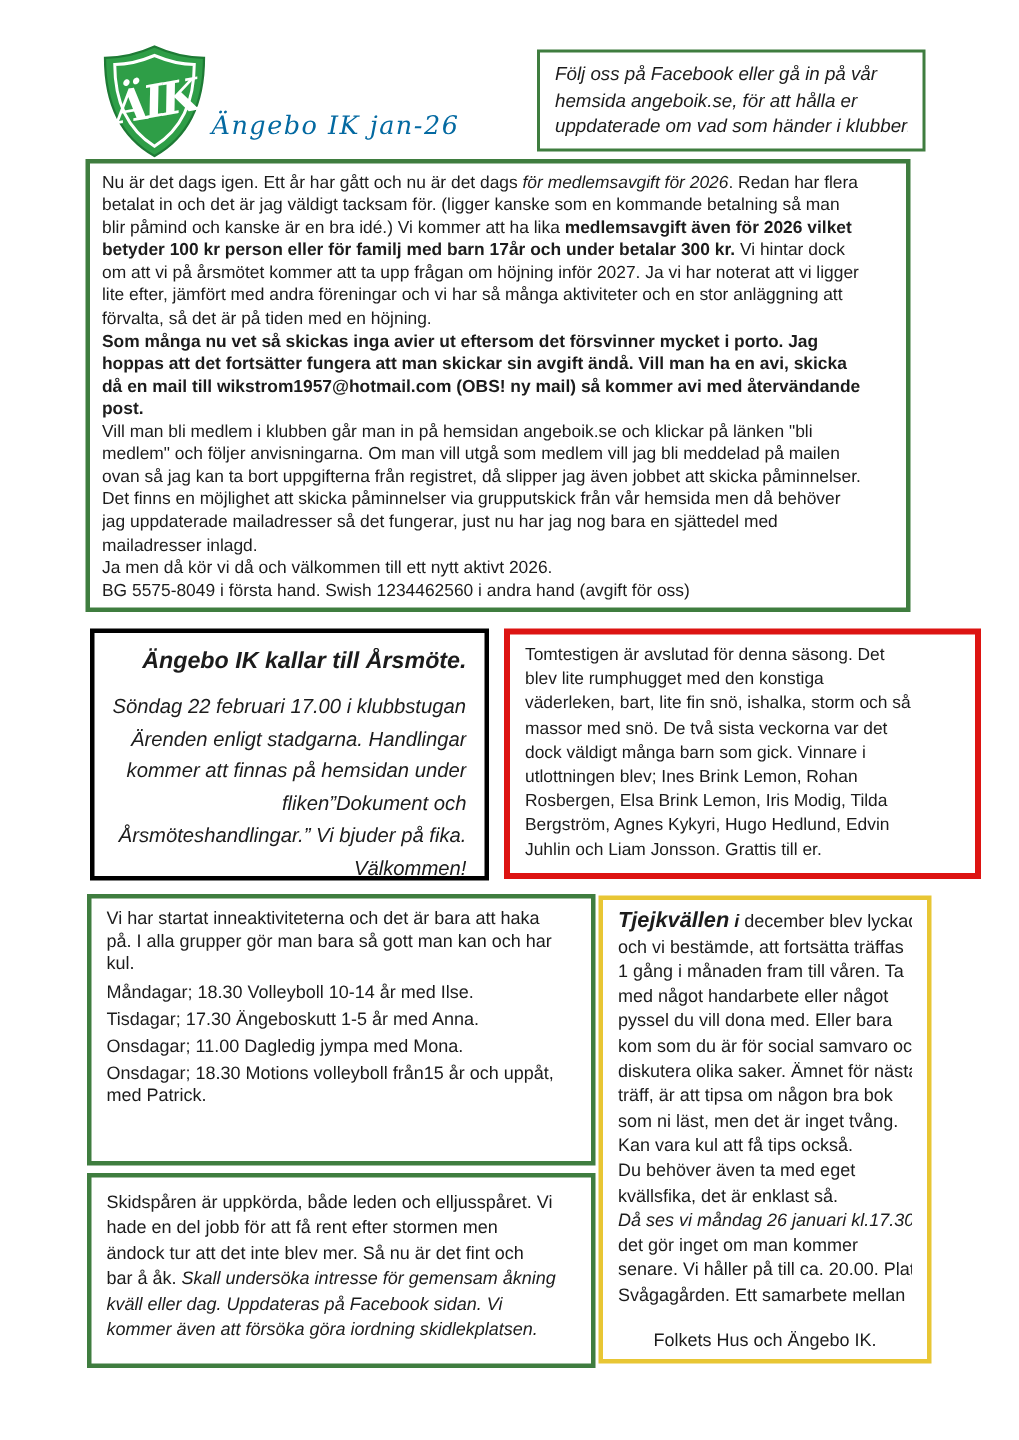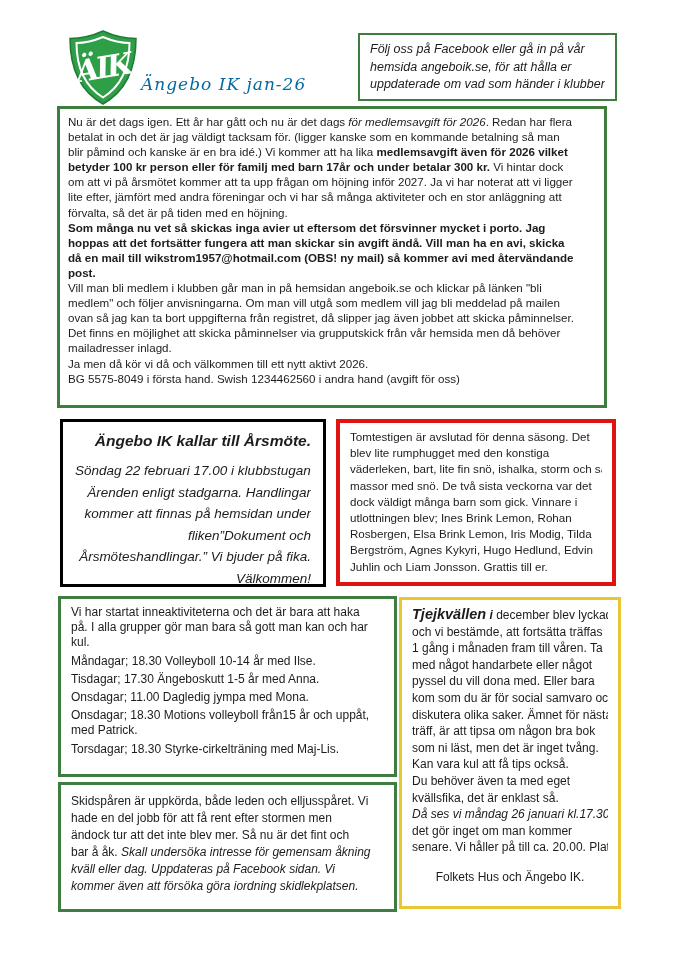--- a/index.html
+++ b/index.html
@@ -33,21 +33,21 @@
   .main-box{
     left:57px;top:106px;width:550px;height:302px;border-width:3px;border-color:#3f7d3f;
     padding:5px 8px;font-size:11.6px;line-height:15.1px;
   }
   .arsmote-box{
     left:60px;top:419px;width:266px;height:168px;border-width:3px;border-color:#000000;
     padding:8px 12px;font-size:13.5px;font-style:italic;line-height:21.5px;text-align:right;
   }
   .arsmote-title{font-size:15.5px;font-weight:bold;margin:2px 0 10px 0;line-height:18px;}
   .tomte-box{
-    left:336px;top:419px;width:280px;height:167px;border-width:4px;border-color:#dd1412;
+    left:336px;top:419px;width:318px;height:167px;border-width:4px;border-color:#dd1412;
     padding:6px 10px;font-size:11.6px;line-height:16.2px;
   }
   .activities-box{
     left:58px;top:596px;width:339px;height:181px;border-width:3px;border-color:#3f7d3f;
     padding:6px 10px;font-size:12px;line-height:15.2px;
   }
   .ski-box{
     left:58px;top:782px;width:339px;height:130px;border-width:3px;border-color:#3f7d3f;
     padding:8px 10px;font-size:12px;line-height:17px;
   }
@@ -85,20 +85,21 @@
       <div class="line"><span>lite efter, jämfört med andra föreningar och vi har så många aktiviteter och en stor anläggning att</span></div>
       <div class="line"><span>förvalta, så det är på tiden med en höjning.</span></div>
       <div class="line"><span class="b">Som många nu vet så skickas inga avier ut eftersom det försvinner mycket i porto. Jag</span></div>
       <div class="line"><span class="b">hoppas att det fortsätter fungera att man skickar sin avgift ändå. Vill man ha en avi, skicka</span></div>
       <div class="line"><span class="b">då en mail till wikstrom1957@hotmail.com (OBS! ny mail) så kommer avi med återvändande</span></div>
       <div class="line"><span class="b">post.</span></div>
       <div class="line"><span>Vill man bli medlem i klubben går man in på hemsidan angeboik.se och klickar på länken "bli</span></div>
       <div class="line"><span>medlem" och följer anvisningarna. Om man vill utgå som medlem vill jag bli meddelad på mailen</span></div>
       <div class="line"><span>ovan så jag kan ta bort uppgifterna från registret, då slipper jag även jobbet att skicka påminnelser.</span></div>
       <div class="line"><span>Det finns en möjlighet att skicka påminnelser via grupputskick från vår hemsida men då behöver</span></div>
+      <div class="line"><span>jag uppdaterade mailadresser så det fungerar, just nu har jag nog bara en sjättedel med</span></div>
       <div class="line"><span>mailadresser inlagd.</span></div>
       <div class="line"><span>Ja men då kör vi då och välkommen till ett nytt aktivt 2026.</span></div>
       <div class="line"><span>BG 5575-8049 i första hand. Swish 1234462560 i andra hand (avgift för oss)</span></div>
     </div>
 
   <div class="abs box arsmote-box">
     <div class="arsmote-title line">Ängebo IK kallar till Årsmöte.</div>
     <div>
         <div class="line"><span>Söndag 22 februari 17.00 i klubbstugan.</span></div>
         <div class="line"><span>Ärenden enligt stadgarna. Handlingar</span></div>
@@ -123,21 +124,20 @@
 
   <div class="abs box activities-box">
       <div class="line"><span>Vi har startat inneaktiviteterna och det är bara att haka</span></div>
       <div class="line"><span>på. I alla grupper gör man bara så gott man kan och har</span></div>
       <div class="line"><span>kul.</span></div>
       <div class="line gap"><span>Måndagar; 18.30 Volleyboll 10-14 år med Ilse.</span></div>
       <div class="line gap"><span>Tisdagar; 17.30 Ängeboskutt 1-5 år med Anna.</span></div>
       <div class="line gap"><span>Onsdagar; 11.00 Dagledig jympa med Mona.</span></div>
       <div class="line gap"><span>Onsdagar; 18.30 Motions volleyboll från15 år och uppåt,</span></div>
       <div class="line"><span>med Patrick.</span></div>
-      <div class="line gap"><span>Torsdagar; 18.30 Styrke-cirkelträning med Maj-Lis.</span></div>
     </div>
 
   <div class="abs box ski-box">
       <div class="line"><span>Skidspåren är uppkörda, både leden och elljusspåret. Vi</span></div>
       <div class="line"><span>hade en del jobb för att få rent efter stormen men</span></div>
       <div class="line"><span>ändock tur att det inte blev mer. Så nu är det fint och</span></div>
       <div class="line"><span>bar å åk. </span><span class="i">Skall undersöka intresse för gemensam åkning</span></div>
       <div class="line"><span class="i">kväll eller dag. Uppdateras på Facebook sidan. Vi</span></div>
       <div class="line"><span class="i">kommer även att försöka göra iordning skidlekplatsen.</span></div>
     </div>
@@ -151,16 +151,17 @@
       <div class="line"><span>kom som du är för social samvaro och</span></div>
       <div class="line"><span>diskutera olika saker. Ämnet för nästa</span></div>
       <div class="line"><span>träff, är att tipsa om någon bra bok</span></div>
       <div class="line"><span>som ni läst, men det är inget tvång.</span></div>
       <div class="line"><span>Kan vara kul att få tips också.</span></div>
       <div class="line"><span>Du behöver även ta med eget</span></div>
       <div class="line"><span>kvällsfika, det är enklast så.</span></div>
       <div class="line"><span class="i">Då ses vi måndag 26 januari kl.17.30</span></div>
       <div class="line"><span>det gör inget om man kommer</span></div>
       <div class="line"><span>senare. Vi håller på till ca. 20.00. Plats</span></div>
+      <div class="line"><span>Svågagården. Ett samarbete mellan</span></div>
       <div class="line gap12 center"><span>Folkets Hus och Ängebo IK.</span></div>
     </div>
 
 </div>
 
 </body></html>

